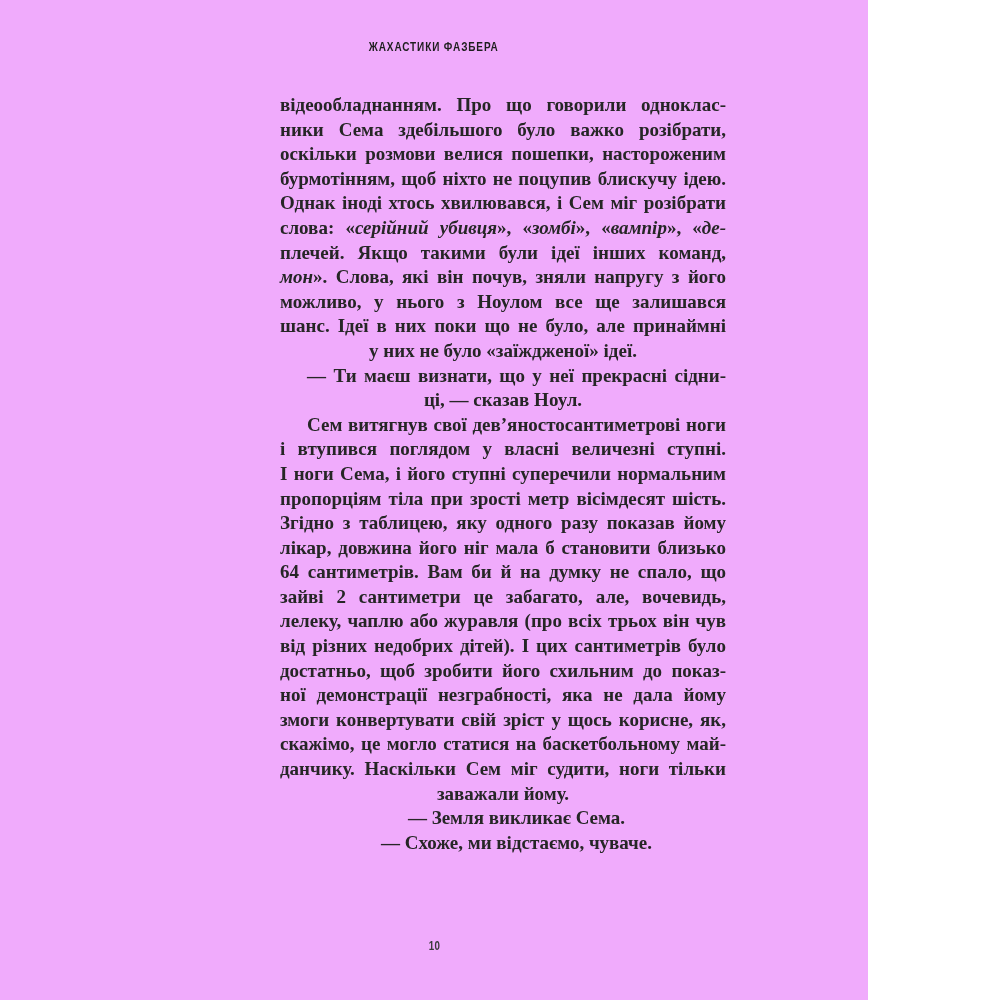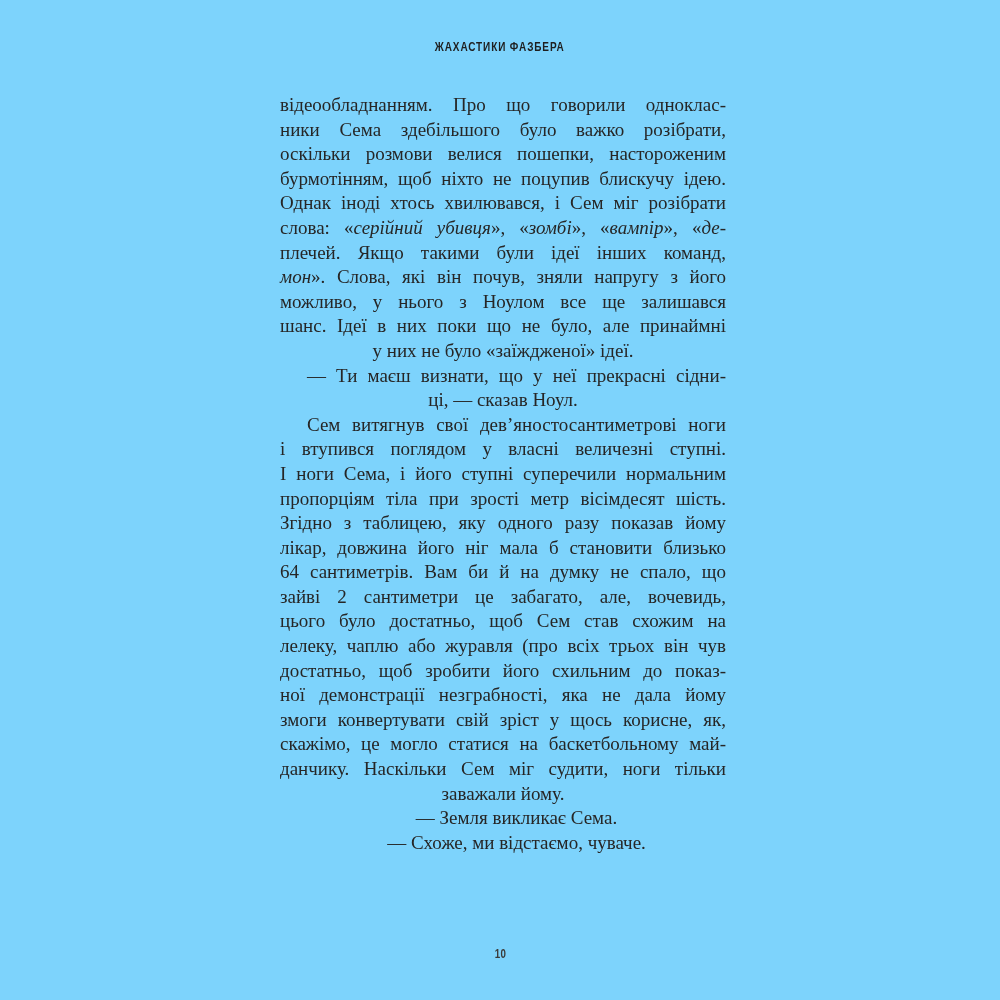--- a/index.html
+++ b/index.html
@@ -2,23 +2,23 @@
 <html lang="uk"><head>
 <meta charset="utf-8">
 <style>
   html, body {
     margin: 0;
     padding: 0;
     background: #ffffff;
   }
   .book-page {
     position: relative;
-    width: 1000px;
+    width: 868px;
     height: 1000px;
-    background: #7dd3fc;
+    background: #f0abfc;
     overflow: hidden;
     font-family: "Liberation Serif", serif;
   }
   .running-header {
     position: absolute;
     top: 38px;
     left: 0;
     width: 100%;
     text-align: center;
     line-height: 15px;
@@ -35,20 +35,21 @@
     white-space: nowrap;
   }
   .text-block {
     position: absolute;
     left: 280px;
     top: 93px;
     width: 446px;
     font-size: 19px;
     line-height: 24.6px;
     color: #262626;
+    font-weight: bold;
   }
   .text-line {
     text-align: justify;
     text-align-last: justify;
     white-space: nowrap; 
   }
   .text-line { white-space: normal; }
   .text-line.no-justify {
     text-align: center;
     text-align-last: auto;
@@ -57,21 +58,20 @@
     padding-left: 27px;
   }
   .text-line i { font-style: italic; }
   .page-number {
     position: absolute;
     top: 938px;
     left: 0;
     width: 100%;
     text-align: center;
     line-height: 14px;
-    margin-top: 8px;
   }
   .page-number .condensed {
     display: inline-block;
     font-family: "Liberation Sans", sans-serif;
     font-weight: 700;
     font-size: 12.5px;
     letter-spacing: 0.5px;
     color: #3a3a3a;
     transform: scaleX(0.78);
     transform-origin: center;
@@ -101,22 +101,22 @@
       <div class="text-line indent"><span>— Ти маєш визнати, що у неї прекрасні сідни-</span></div>
       <div class="text-line no-justify"><span>ці, — сказав Ноул.</span></div>
       <div class="text-line indent"><span>Сем витягнув свої дев’яностосантиметрові ноги</span></div>
       <div class="text-line"><span>і втупився поглядом у власні величезні ступні.</span></div>
       <div class="text-line"><span>І ноги Сема, і його ступні суперечили нормальним</span></div>
       <div class="text-line"><span>пропорціям тіла при зрості метр вісімдесят шість.</span></div>
       <div class="text-line"><span>Згідно з таблицею, яку одного разу показав йому</span></div>
       <div class="text-line"><span>лікар, довжина його ніг мала б становити близько</span></div>
       <div class="text-line"><span>64 сантиметрів. Вам би й на думку не спало, що</span></div>
       <div class="text-line"><span>зайві 2 сантиметри це забагато, але, вочевидь,</span></div>
-      <div class="text-line"><span>цього було достатньо, щоб Сем став схожим на</span></div>
       <div class="text-line"><span>лелеку, чаплю або журавля (про всіх трьох він чув</span></div>
+      <div class="text-line"><span>від різних недобрих дітей). І цих сантиметрів було</span></div>
       <div class="text-line"><span>достатньо, щоб зробити його схильним до показ-</span></div>
       <div class="text-line"><span>ної демонстрації незграбності, яка не дала йому</span></div>
       <div class="text-line"><span>змоги конвертувати свій зріст у щось корисне, як,</span></div>
       <div class="text-line"><span>скажімо, це могло статися на баскетбольному май-</span></div>
       <div class="text-line"><span>данчику. Наскільки Сем міг судити, ноги тільки</span></div>
       <div class="text-line no-justify"><span>заважали йому.</span></div>
       <div class="text-line no-justify indent"><span>— Земля викликає Сема.</span></div>
       <div class="text-line no-justify indent"><span>— Схоже, ми відстаємо, чуваче.</span></div>
     </div>
 

